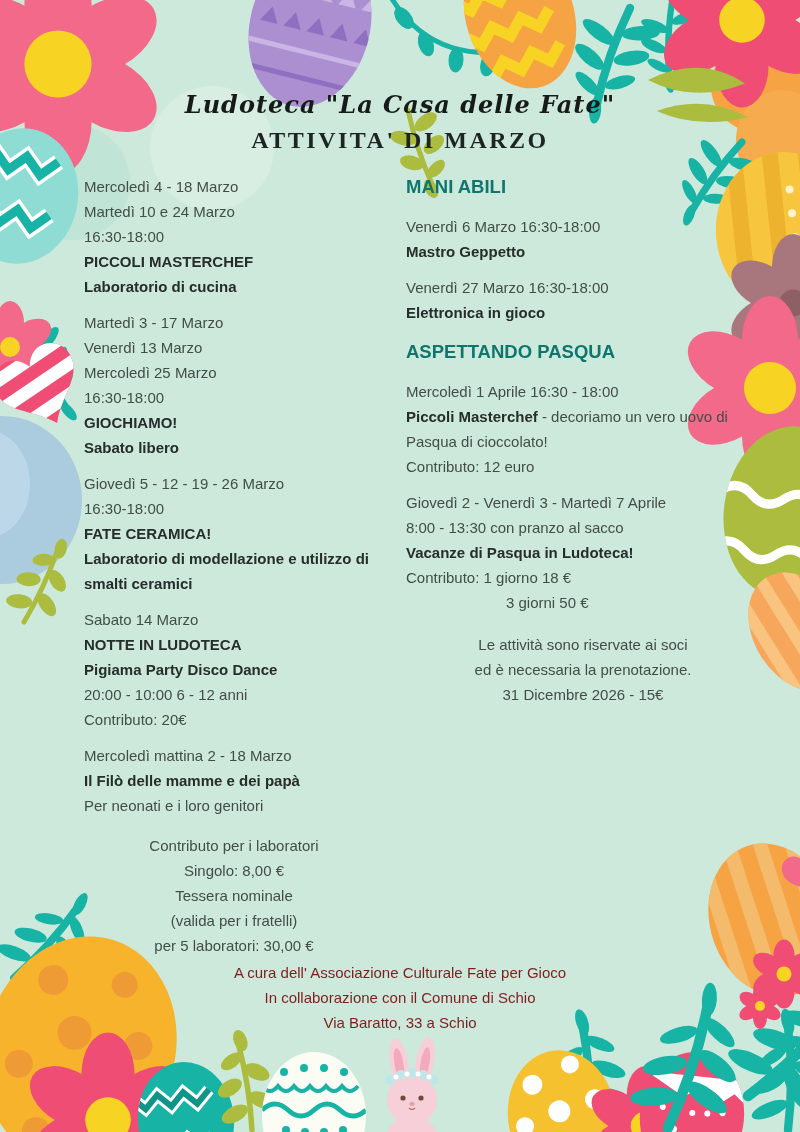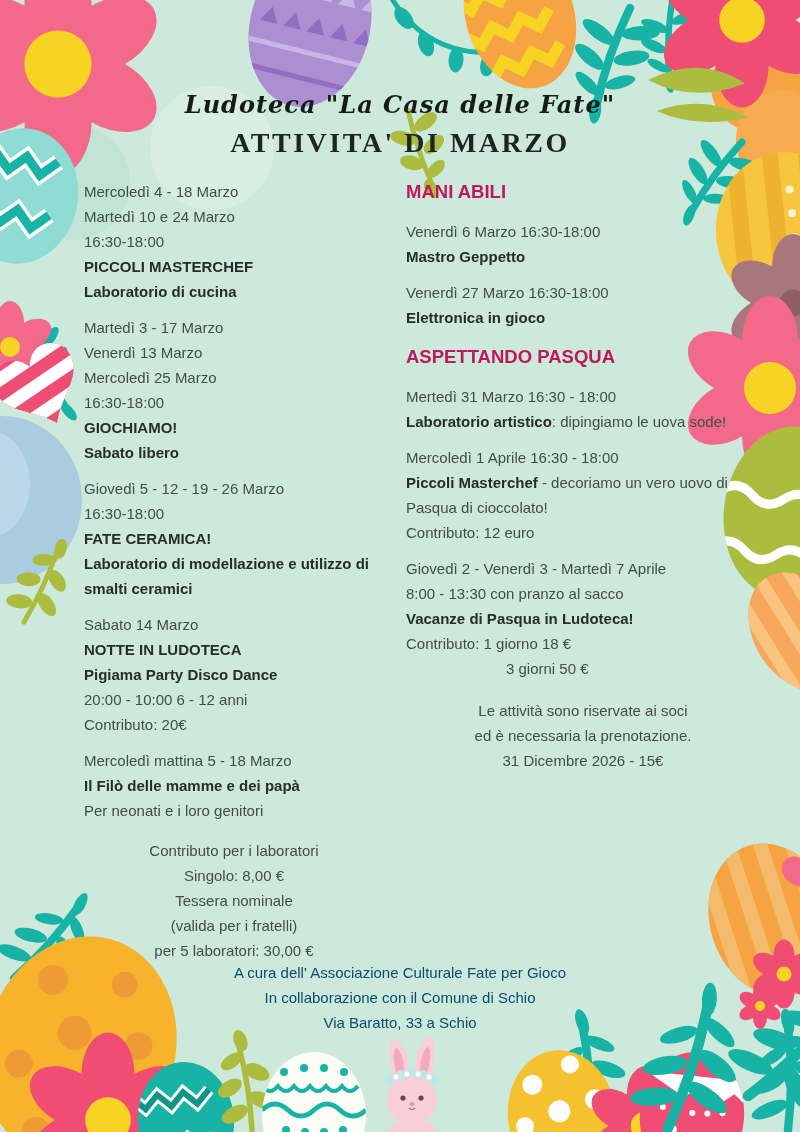--- a/index.html
+++ b/index.html
@@ -11,35 +11,35 @@
     color:var(--ink,#434d48);
   }
   .deco{ position:absolute; inset:0; z-index:0; }
   header.masthead{ position:relative; z-index:1; text-align:center; padding-top:90px; }
   .script-title{
     font-family:"DejaVu Serif","Liberation Serif",serif;
     font-style:italic; font-weight:bold; font-size:24px; color:#161b1a; letter-spacing:1px;
   }
   .main-title{
     font-family:"Liberation Serif","DejaVu Serif",serif;
-    font-weight:700; font-size:28px; letter-spacing:2.5px; color:#1d2423; margin-top:8px;
+    font-weight:700; font-size:24px; letter-spacing:2.5px; color:#1d2423; margin-top:8px;
   }
   .columns{ position:relative; z-index:1; display:flex; gap:22px; padding:20px 40px 0 84px; }
   .col-left{ width:300px; flex:none; }
   .col-right{ flex:1; min-width:0; }
   .ln{ font-size:15px; line-height:25px; }
   .b{ font-weight:700; color:var(--inkBold,#262d2a); }
   .block{ margin-bottom:11px; }
-  .section-title{ font-size:18.5px; line-height:25px; font-weight:700; color:#be185d; margin:0 0 15px 0; }
+  .section-title{ font-size:18.5px; line-height:25px; font-weight:700; color:#0f766e; margin:0 0 15px 0; }
   .section-title.second{ margin-top:14px; }
   .fees{ text-align:center; margin-top:15px; }
   .note{ text-align:center; margin-top:17px; }
   .indent{ padding-left:100px; }
   footer.credits{ position:absolute; z-index:1; left:0; right:0; top:960px; text-align:center; }
-  footer.credits .ln{ color:#0c4a6e; }
+  footer.credits .ln{ color:#7f1d1d; }
 </style>
 </head>
 <body>
 
 <div class="page">
 
   <svg class="deco" viewBox="0 0 800 1132" width="800" height="1132" aria-hidden="true">
     <defs>
       <g id="flower">
         <ellipse cx="0" cy="-24" rx="14" ry="22"></ellipse>
@@ -469,21 +469,21 @@
 
       <div class="block">
         <p class="ln">Sabato 14 Marzo</p>
         <p class="ln b">NOTTE IN LUDOTECA</p>
         <p class="ln b">Pigiama Party Disco Dance</p>
         <p class="ln">20:00 - 10:00 6 - 12 anni</p>
         <p class="ln">Contributo: 20€</p>
       </div>
 
       <div class="block">
-        <p class="ln">Mercoledì mattina 5 - 18 Marzo</p>
+        <p class="ln">Mercoledì mattina 2 - 18 Marzo</p>
         <p class="ln b">Il Filò delle mamme e dei papà</p>
         <p class="ln">Per neonati e i loro genitori</p>
       </div>
 
       <div class="block fees">
         <p class="ln">Contributo per i laboratori</p>
         <p class="ln">Singolo: 8,00 €</p>
         <p class="ln">Tessera nominale</p>
         <p class="ln">(valida per i fratelli)</p>
         <p class="ln">per 5 laboratori: 30,00 €</p>
@@ -502,24 +502,20 @@
 
 
 
       <div class="block">
         <p class="ln">Venerdì 27 Marzo 16:30-18:00</p>
         <p class="ln b">Elettronica in gioco</p>
       </div>
 
       <p class="section-title second">ASPETTANDO PASQUA</p>
 
-      <div class="block">
-        <p class="ln">Mertedì 31 Marzo 16:30 - 18:00</p>
-        <p class="ln"><span class="b">Laboratorio artistico</span><span>: dipingiamo le uova sode!</span></p>
-      </div>
 
       <div class="block">
         <p class="ln">Mercoledì 1 Aprile 16:30 - 18:00</p>
         <p class="ln"><span class="b">Piccoli Masterchef</span><span> - decoriamo un vero uovo di Pasqua di cioccolato!</span></p>
         <p class="ln">Contributo: 12 euro</p>
       </div>
 
       <div class="block">
         <p class="ln">Giovedì 2 - Venerdì 3 - Martedì 7 Aprile</p>
         <p class="ln">8:00 - 13:30 con pranzo al sacco</p>

